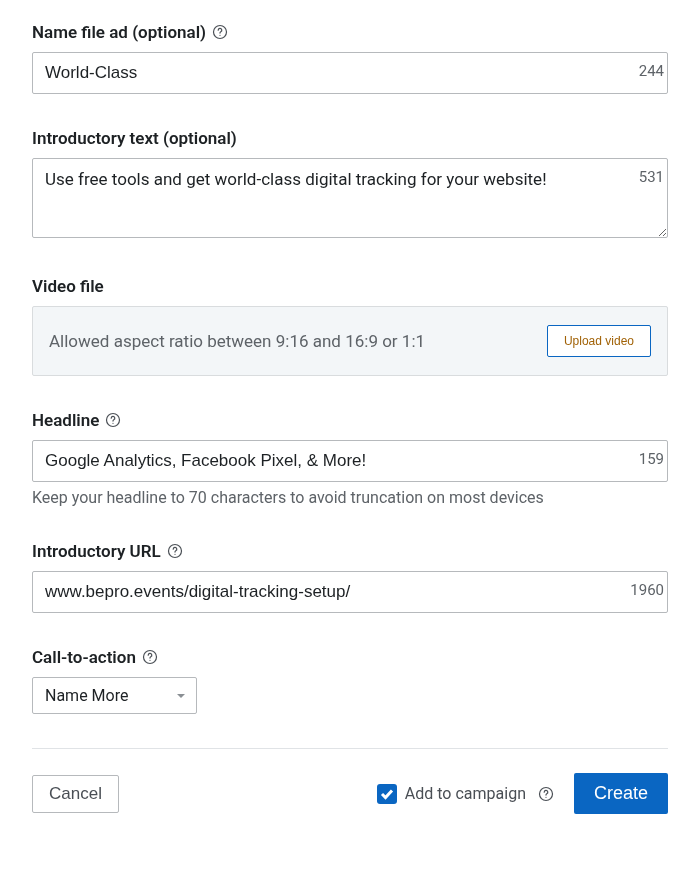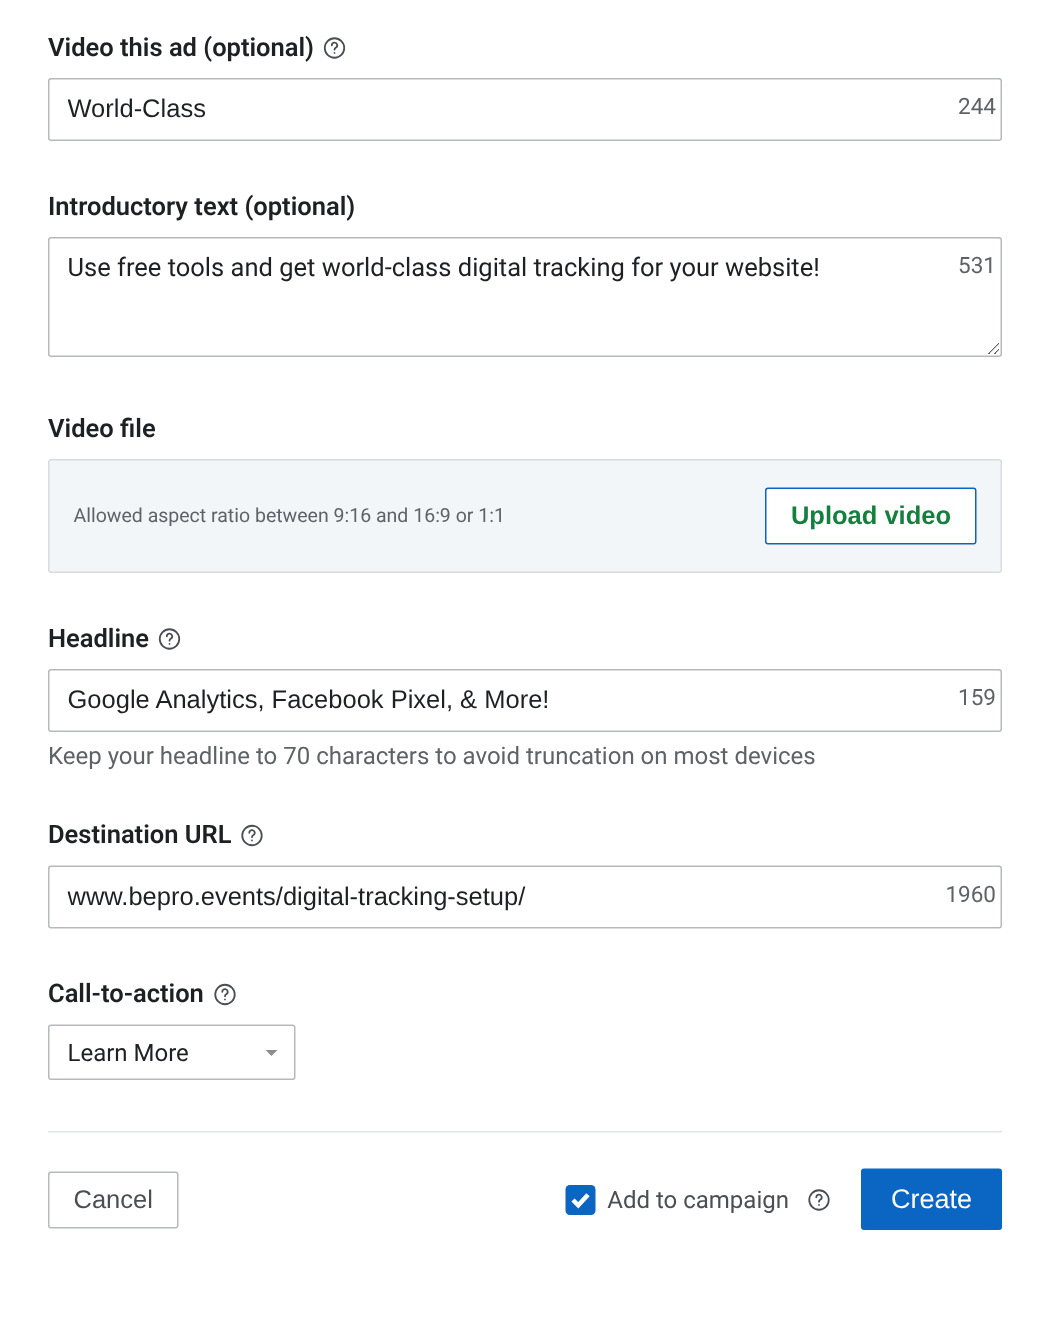--- a/index.html
+++ b/index.html
@@ -74,29 +74,29 @@
   .video-box {
     border: 1px solid #d9dcde;
     background: #f3f6f8;
     border-radius: 2px;
     padding: 18px 16px;
     display: flex;
     align-items: center;
     justify-content: space-between;
   }
   .video-text {
-    font-size: 13px;
+    font-size: 17px;
     color: #5e6368;
   }
   .upload-btn {
     border: 1px solid #0a66c2;
     background: #fff;
-    color: #15803d;
-    font-size: 17px;
-    font-weight: 700;
+    color: #a16207;
+    font-size: 12px;
+    font-weight: 400;
     padding: 8px 16px;
     border-radius: 2px;
     cursor: pointer;
   }
   .select-wrap {
     position: relative;
     display: inline-block;
   }
   .select-box {
     border: 1px solid #b6b9bc;
@@ -183,21 +183,21 @@
     margin-left: 4px;
   }
 </style>
 </head>
 <body>
 
 <div class="page">
 
   <div class="field">
     <div class="label-row">
-      <span>Video this ad (optional)</span>
+      <span>Name file ad (optional)</span>
       <svg class="help-icon" viewBox="0 0 16 16" fill="none" stroke="currentColor" stroke-width="1.2">
         <circle cx="8" cy="8" r="6.5"></circle>
         <path d="M6.2 6.2a1.8 1.8 0 1 1 2.6 1.6c-.6.3-.8.7-.8 1.3" stroke-linecap="round"></path>
         <circle cx="8" cy="11.3" r="0.6" fill="currentColor" stroke="none"></circle>
       </svg>
     </div>
     <div class="input-wrap">
       <input type="text" class="text-input" value="World-Class" style="">
       <span class="counter">244</span>
     </div>
@@ -234,21 +234,21 @@
     </div>
     <div class="input-wrap">
       <input type="text" class="text-input" value="Google Analytics, Facebook Pixel, &amp; More!" style="">
       <span class="counter">159</span>
     </div>
     <div class="hint">Keep your headline to 70 characters to avoid truncation on most devices</div>
   </div>
 
   <div class="field">
     <div class="label-row">
-      <span>Destination URL</span>
+      <span>Introductory URL</span>
       <svg class="help-icon" viewBox="0 0 16 16" fill="none" stroke="currentColor" stroke-width="1.2">
         <circle cx="8" cy="8" r="6.5"></circle>
         <path d="M6.2 6.2a1.8 1.8 0 1 1 2.6 1.6c-.6.3-.8.7-.8 1.3" stroke-linecap="round"></path>
         <circle cx="8" cy="11.3" r="0.6" fill="currentColor" stroke="none"></circle>
       </svg>
     </div>
     <div class="input-wrap">
       <input type="text" class="text-input" value="www.bepro.events/digital-tracking-setup/" style="">
       <span class="counter">1960</span>
     </div>
@@ -257,21 +257,21 @@
   <div class="field">
     <div class="label-row">
       <span>Call-to-action</span>
       <svg class="help-icon" viewBox="0 0 16 16" fill="none" stroke="currentColor" stroke-width="1.2">
         <circle cx="8" cy="8" r="6.5"></circle>
         <path d="M6.2 6.2a1.8 1.8 0 1 1 2.6 1.6c-.6.3-.8.7-.8 1.3" stroke-linecap="round"></path>
         <circle cx="8" cy="11.3" r="0.6" fill="currentColor" stroke="none"></circle>
       </svg>
     </div>
     <div class="select-wrap">
-      <div class="select-box">Learn More</div>
+      <div class="select-box">Name More</div>
       <svg class="select-caret" width="12" height="12" viewBox="0 0 12 12">
         <path d="M2 4 L6 8 L10 4 Z" fill="currentColor"></path>
       </svg>
     </div>
   </div>
 
   <hr class="divider">
 
   <div class="footer">
     <button class="cancel-btn">Cancel</button>

